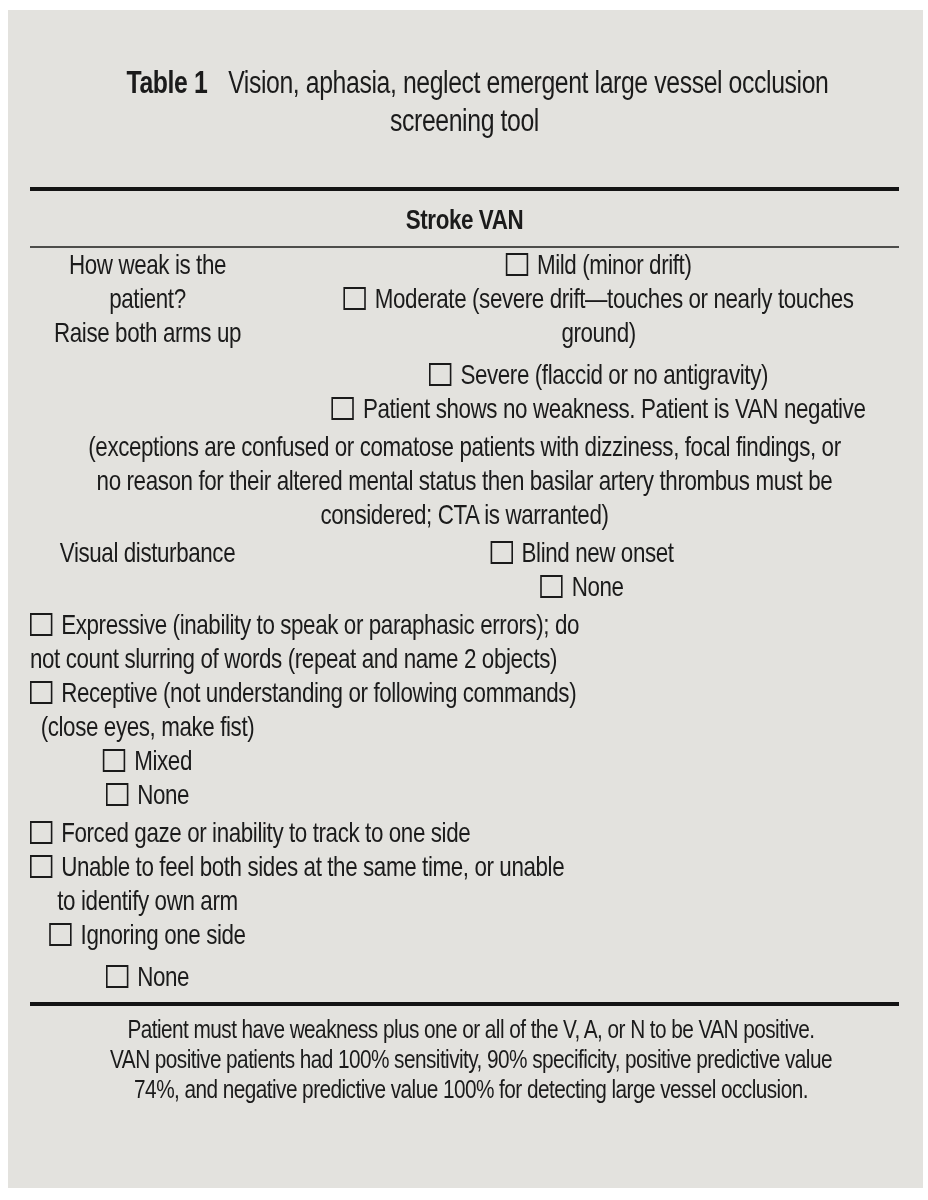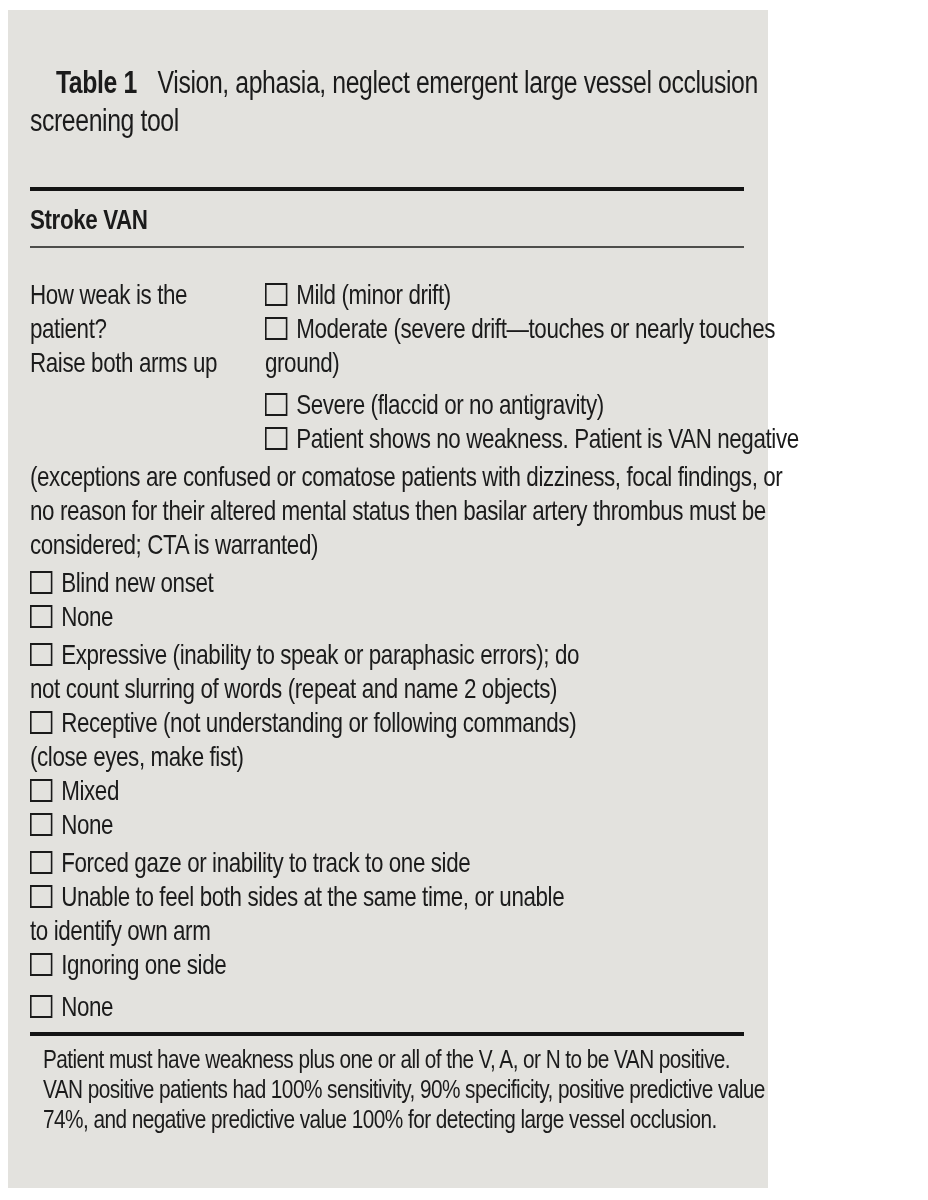--- a/index.html
+++ b/index.html
@@ -7,24 +7,25 @@
     width: 928px; height: 1200px;
     background: #ffffff;
     font-family: "Liberation Sans", sans-serif;
     color: #1b1b1b;
     position: relative;
     overflow: hidden;
   }
   .panel {
     position: absolute;
     left: 8px; top: 10px;
-    width: 760px; height: 1178px;
+    width: 915px; height: 1178px;
     background: #e3e2de;
     box-sizing: border-box;
     padding: 14px 24px 0 22px;
+    text-align: center;
   }
   
   .cond {
     transform: scaleX(0.8);
     transform-origin: 0 0;
     width: 125%;
     white-space: pre;
     letter-spacing: -0.5px;
   }
   .caption {
@@ -36,21 +37,21 @@
   .rule-thick {
     height: 4px; background: #141414; margin-top: 9px;
   }
   .rule-thin {
     height: 2px; background: #4d4d4b; margin-top: 9px;
   }
   .col-header {
     font-size: 28px; font-weight: bold; line-height: 34px;
     margin-top: 12px;
   }
-  .content { margin-top: 30px; }
+  .content { }
   .content > div + div { margin-top: 4px; }
   .row {
     display: grid;
     grid-template-columns: 235px 1fr;
   }
   .row-label, .opt, .note-par {
     font-size: 28px;
     line-height: 34px;
   }
   .group + .group { margin-top: 8px; }
@@ -111,20 +112,23 @@
         </div>
       </div>
     </div>
 
     <div class="note-par cond">(exceptions are confused or comatose patients with dizziness, focal findings, or
 no reason for their altered mental status then basilar artery thrombus must be
 considered; CTA is warranted)</div>
 
     <div class="row">
       <div>
+          <div class="row-label cond">Visual disturbance</div>
+        </div>
+      <div>
         <div class="group">
           <div class="opt cond"><span class="cb"></span><span>Blind new onset</span></div>
           <div class="opt cond"><span class="cb"></span><span>None</span></div>
         </div>
       </div>
     </div>
 
     <div class="row">
       <div>
         <div class="group">

